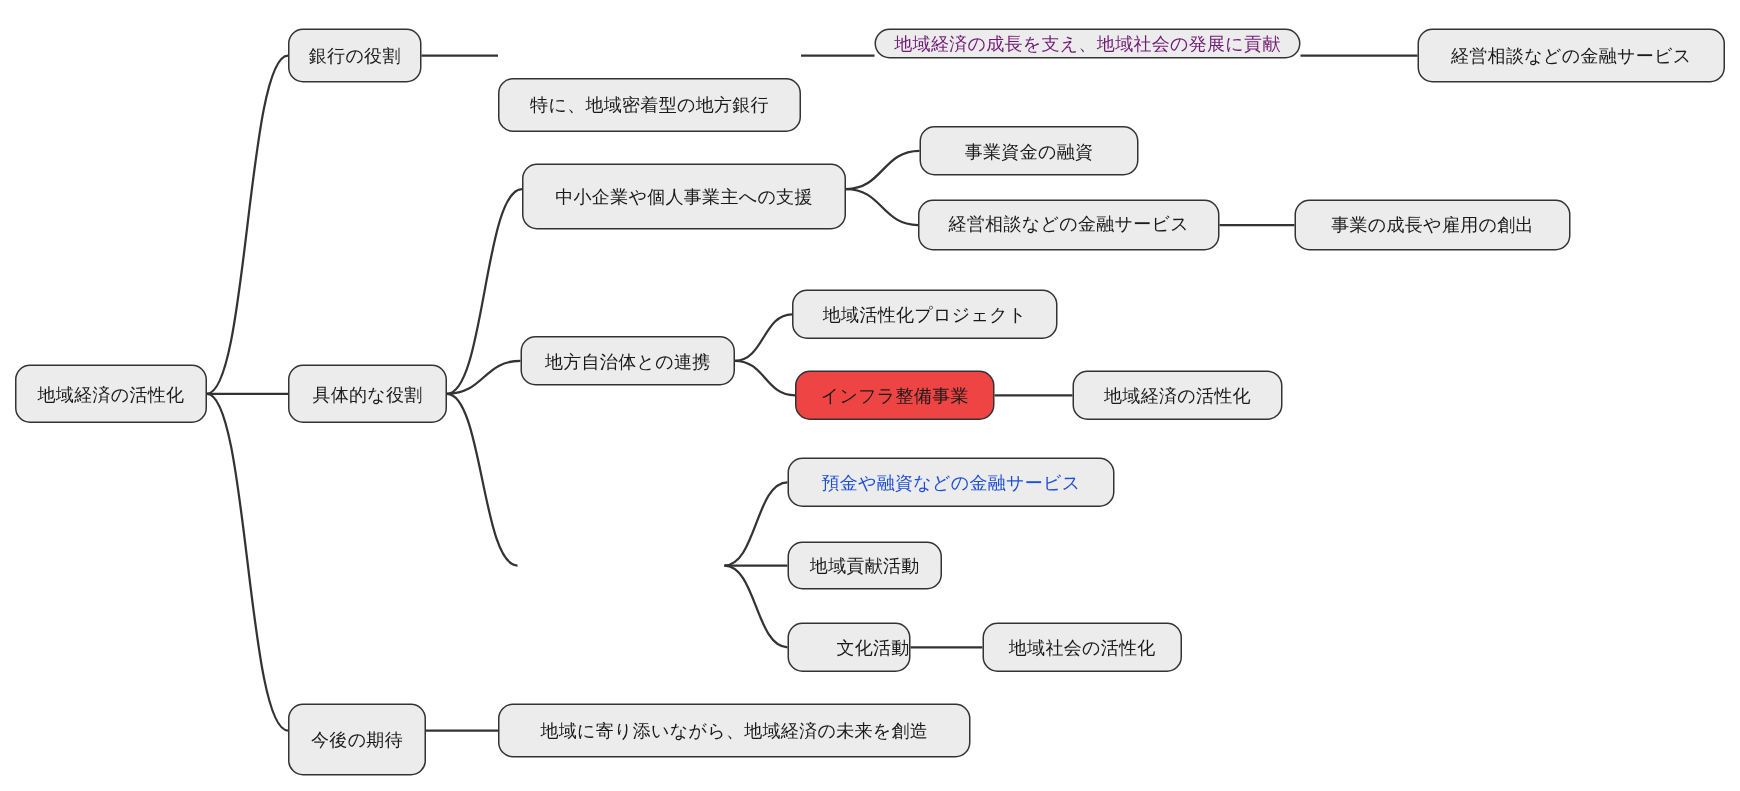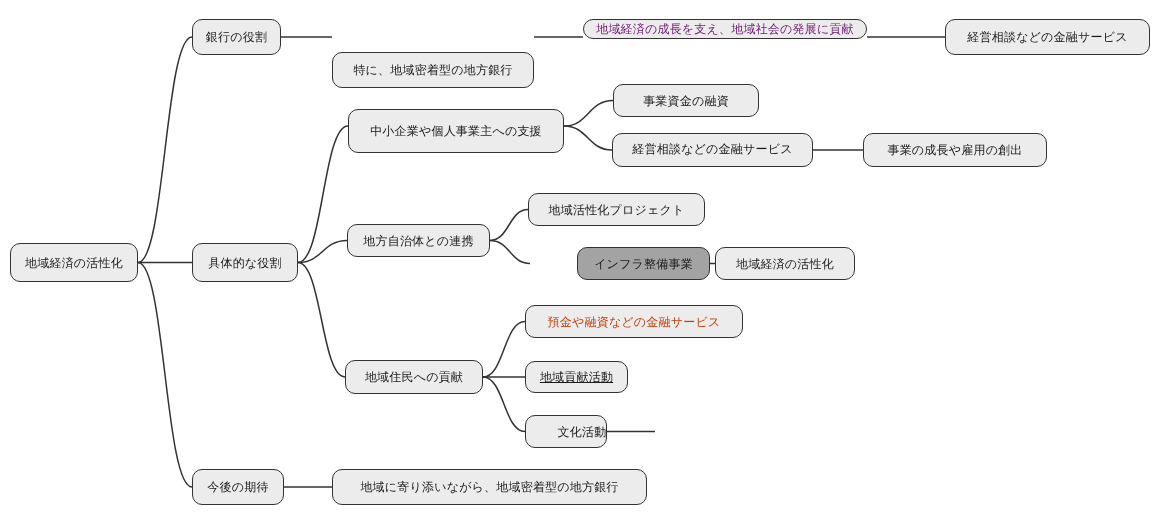--- a/index.html
+++ b/index.html
@@ -67,21 +67,21 @@
     <div class="node" style="left: 332px; top: 19px; width: 202px; height: 36px; background: rgb(236, 236, 236); border: 1.5px solid rgb(51, 51, 51); color: rgb(26, 26, 26); margin-top: 33px;">特に、地域密着型の地方銀行</div>
     <div class="node" style="left: 583px; top: 19px; width: 284px; height: 20px; background: rgb(236, 236, 236); border: 1.5px solid rgb(51, 51, 51); color: #701a75;">地域経済の成長を支え、地域社会の発展に貢献</div>
     <div class="node" style="left: 945px; top: 19px; width: 205px; height: 36px; background: rgb(236, 236, 236); border: 1.5px solid rgb(51, 51, 51); color: rgb(26, 26, 26);">経営相談などの金融サービス</div>
     <div class="node" style="left: 192px; top: 243px; width: 106px; height: 39px; background: rgb(236, 236, 236); border: 1.5px solid rgb(51, 51, 51); color: rgb(26, 26, 26);">具体的な役割</div>
     <div class="node" style="left: 348px; top: 109px; width: 216px; height: 44px; background: rgb(236, 236, 236); border: 1.5px solid rgb(51, 51, 51); color: rgb(26, 26, 26);">中小企業や個人事業主への支援</div>
     <div class="node" style="left: 613px; top: 84px; width: 146px; height: 33px; background: rgb(236, 236, 236); border: 1.5px solid rgb(51, 51, 51); color: rgb(26, 26, 26);">事業資金の融資</div>
     <div class="node" style="left: 612px; top: 133px; width: 201px; height: 34px; background: rgb(236, 236, 236); border: 1.5px solid rgb(51, 51, 51); color: rgb(26, 26, 26); font-family: Liberation Mono, monospace;">経営相談などの金融サービス</div>
     <div class="node" style="left: 863px; top: 133px; width: 184px; height: 34px; background: rgb(236, 236, 236); border: 1.5px solid rgb(51, 51, 51); color: rgb(26, 26, 26);">事業の成長や雇用の創出</div>
     <div class="node" style="left: 347px; top: 224px; width: 143px; height: 33px; background: rgb(236, 236, 236); border: 1.5px solid rgb(51, 51, 51); color: rgb(26, 26, 26);">地方自治体との連携</div>
     <div class="node" style="left: 528px; top: 193px; width: 177px; height: 33px; background: rgb(236, 236, 236); border: 1.5px solid rgb(51, 51, 51); color: rgb(26, 26, 26); text-align: right;">地域活性化プロジェクト</div>
-    <div class="node" style="left: 530px; top: 247px; width: 133px; height: 33px; background: #a3a3a3; border: 1.5px solid rgb(51, 51, 51); color: rgb(26, 26, 26); margin-left: 47px;">インフラ整備事業</div>
+    <div class="node" style="left: 530px; top: 247px; width: 133px; height: 33px; background: #ef4444; border: 1.5px solid rgb(51, 51, 51); color: rgb(26, 26, 26);">インフラ整備事業</div>
     <div class="node" style="left: 715px; top: 247px; width: 140px; height: 33px; background: rgb(236, 236, 236); border: 1.5px solid rgb(51, 51, 51); color: rgb(26, 26, 26);">地域経済の活性化</div>
-    <div class="node" style="left: 345px; top: 360px; width: 138px; height: 34px; background: rgb(236, 236, 236); border: 1.5px solid rgb(51, 51, 51); color: rgb(26, 26, 26);">地域住民への貢献</div>
-    <div class="node" style="left: 525px; top: 305px; width: 218px; height: 33px; background: rgb(236, 236, 236); border: 1.5px solid rgb(51, 51, 51); color: #c2410c;">預金や融資などの金融サービス</div>
-    <div class="node" style="left: 525px; top: 361px; width: 103px; height: 32px; background: rgb(236, 236, 236); border: 1.5px solid rgb(51, 51, 51); color: rgb(26, 26, 26); text-decoration: underline;">地域貢献活動</div>
+    <div class="node" style="left: 525px; top: 305px; width: 218px; height: 33px; background: rgb(236, 236, 236); border: 1.5px solid rgb(51, 51, 51); color: #1d4ed8;">預金や融資などの金融サービス</div>
+    <div class="node" style="left: 525px; top: 361px; width: 103px; height: 32px; background: rgb(236, 236, 236); border: 1.5px solid rgb(51, 51, 51); color: rgb(26, 26, 26);">地域貢献活動</div>
     <div class="node" style="left: 525px; top: 415px; width: 82px; height: 33px; background: rgb(236, 236, 236); border: 1.5px solid rgb(51, 51, 51); color: rgb(26, 26, 26); padding-left: 32px;">文化活動</div>
-    <div class="node" style="left: 192px; top: 469px; width: 92px; height: 36px; background: rgb(236, 236, 236); border: 1.5px solid rgb(51, 51, 51); color: rgb(26, 26, 26);">今後の期待</div>
-    <div class="node" style="left: 332px; top: 469px; width: 315px; height: 36px; background: rgb(236, 236, 236); border: 1.5px solid rgb(51, 51, 51); color: rgb(26, 26, 26);">地域に寄り添いながら、地域密着型の地方銀行</div>
+    <div class="node" style="left: 655px; top: 415px; width: 133px; height: 33px; background: rgb(236, 236, 236); border: 1.5px solid rgb(51, 51, 51); color: rgb(26, 26, 26);">地域社会の活性化</div>
+    <div class="node" style="left: 192px; top: 469px; width: 92px; height: 48px; background: rgb(236, 236, 236); border: 1.5px solid rgb(51, 51, 51); color: rgb(26, 26, 26);">今後の期待</div>
+    <div class="node" style="left: 332px; top: 469px; width: 315px; height: 36px; background: rgb(236, 236, 236); border: 1.5px solid rgb(51, 51, 51); color: rgb(26, 26, 26);">地域に寄り添いながら、地域経済の未来を創造</div>
   </div>
 
 </body></html>

